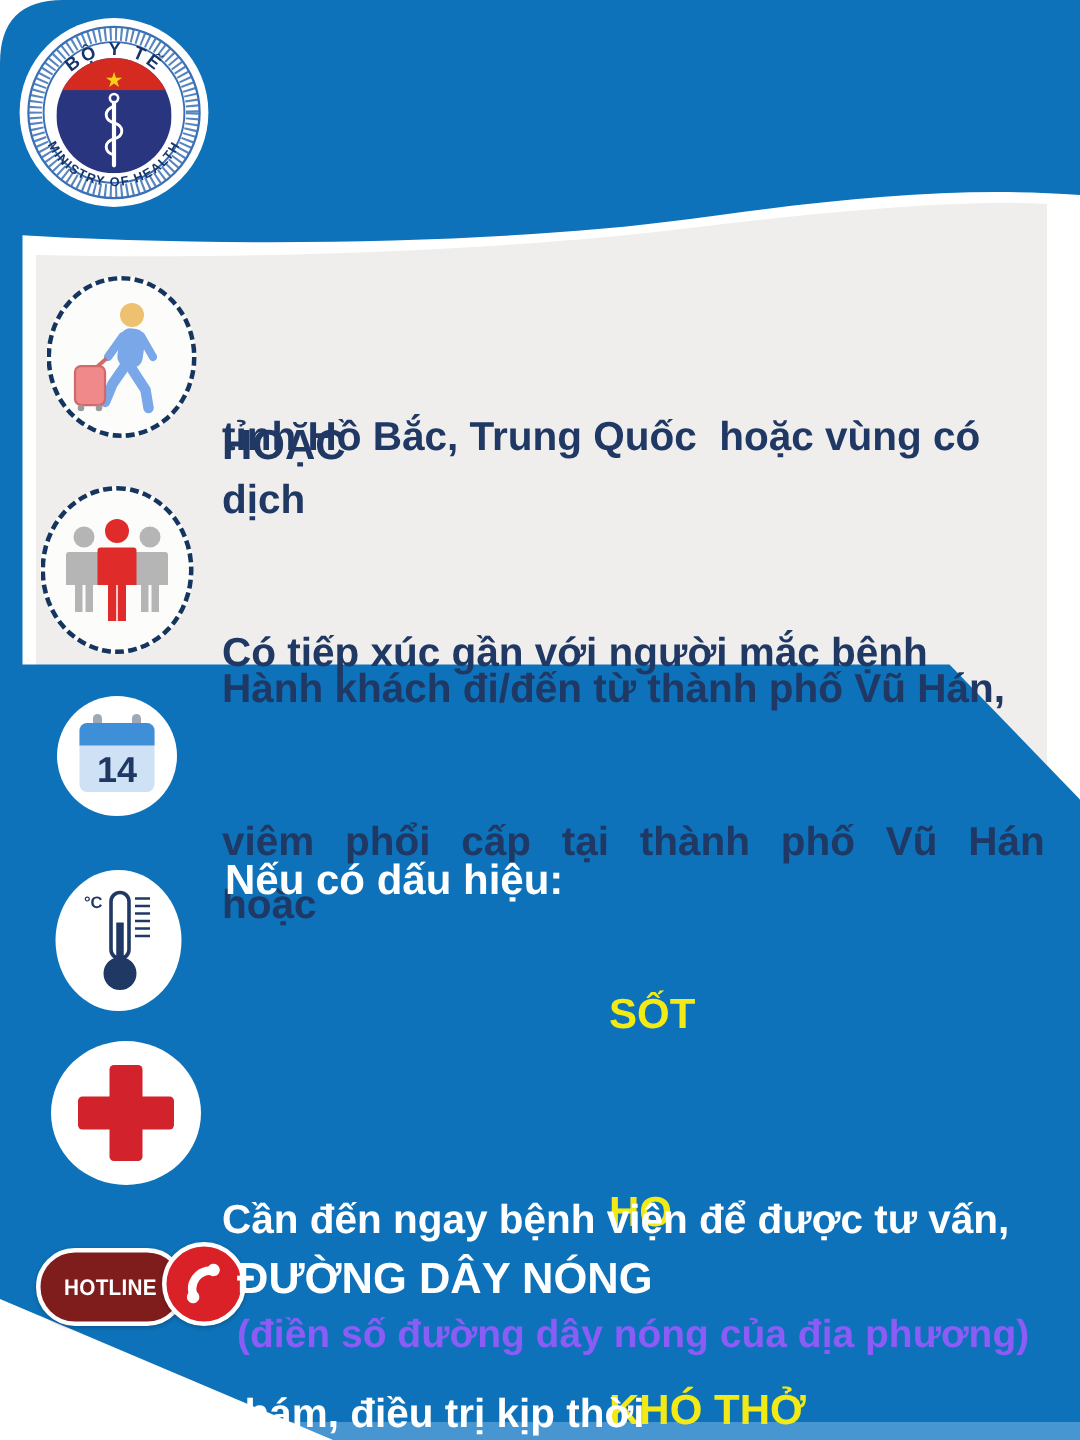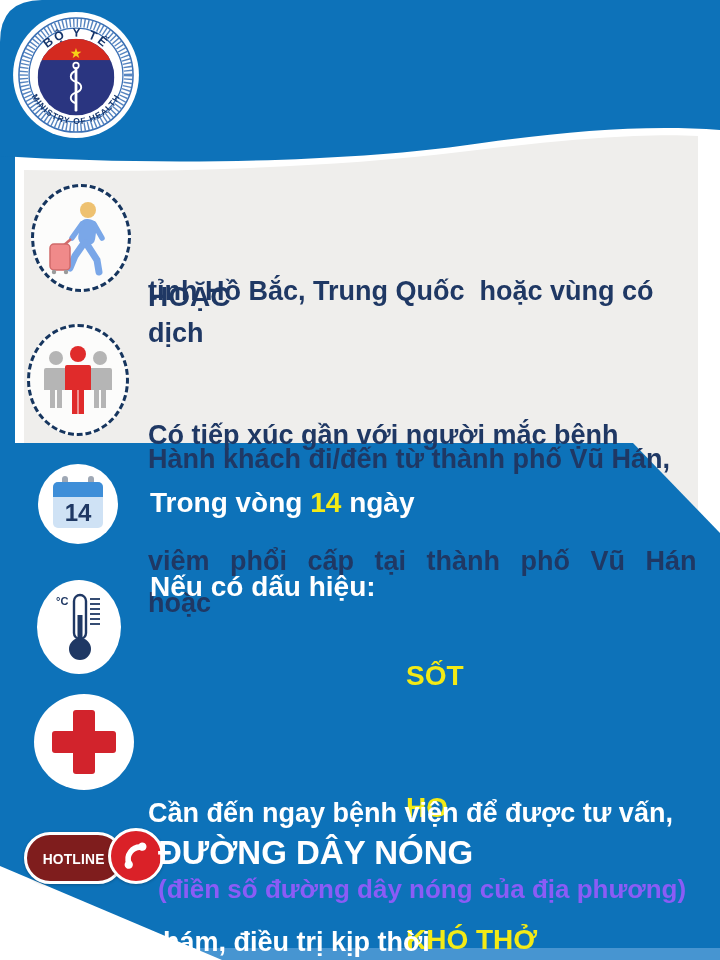--- a/index.html
+++ b/index.html
@@ -42,21 +42,21 @@
   }
   .circ-cal{left:38px;top:464px;width:80px;height:80px;}
   .circ-therm{left:37px;top:580px;width:84px;height:94px;}
   .circ-cross{left:34px;top:694px;width:100px;height:96px;}
   .white-text{position:absolute;color:#ffffff;font-size:28px;line-height:42px;white-space:pre-wrap;}
   .yellow{color:#f3ea15;}
   .t-days{left:150px;top:482px;}
   .t-sign{left:150px;top:566px;}
   .t-symptoms{left:406px;top:566px;color:#f3ea15;font-size:28px;line-height:44px;}
   .t-action{left:148px;top:706px;width:570px;font-size:27px;line-height:43px;}
-  .t-hotline{left:158px;top:832px;font-size:33px;}
+  .t-hotline{left:158px;top:832px;font-size:29px;}
   .t-hotline-sub{left:158px;top:871px;color:#8b5cf6;font-size:26px;position:absolute;line-height:36px;}
 
   
   .hotline-badge{position:absolute;left:24px;top:828px;width:140px;height:58px;}
   .hb-pill{
     position:absolute;left:0;top:4px;width:100px;height:52px;background:#7f1d1d;
     border:3px solid #ffffff;border-radius:26px;box-sizing:border-box;
     display:flex;align-items:center;justify-content:center;
     box-shadow:0 1px 3px rgba(0,0,0,0.25);
   }
@@ -172,21 +172,20 @@
 
   <div class="white-circle circ-cal">
     <svg width="54" height="56" viewBox="0 0 54 56">
       <rect x="11" y="0" width="6" height="13" rx="3" fill="#9fa8b5"></rect>
       <rect x="37" y="0" width="6" height="13" rx="3" fill="#9fa8b5"></rect>
       <rect x="2" y="6" width="50" height="46" rx="5" fill="#cfe2f5"></rect>
       <path d="M2,11 a5,5 0 0 1 5,-5 h40 a5,5 0 0 1 5,5 v10 h-50 z" fill="#3e8ed8"></path>
       <text x="27" y="45" text-anchor="middle" font-size="24" font-weight="bold" fill="#1f3864">14</text>
     </svg>
   </div>
-  <div class="white-text t-days"><span>Trong vòng </span><span class="yellow">14</span><span> ngày</span></div>
 
   <div class="white-circle circ-therm">
     <svg width="62" height="72" viewBox="0 0 62 72">
       <text x="8" y="14" font-size="11" font-weight="bold" fill="#1f3864">°C</text>
       <rect x="26" y="4" width="12" height="44" rx="6" fill="#ffffff" stroke="#1f3864" stroke-width="2.4"></rect>
       <rect x="29.5" y="24" width="5" height="26" fill="#1f3864"></rect>
       <circle cx="32" cy="58" r="10" fill="#1f3864" stroke="#1f3864" stroke-width="2"></circle>
       <g stroke="#1f3864" stroke-width="1.8">
         <line x1="42" y1="8" x2="52" y2="8"></line>
           <line x1="42" y1="13" x2="52" y2="13"></line>

